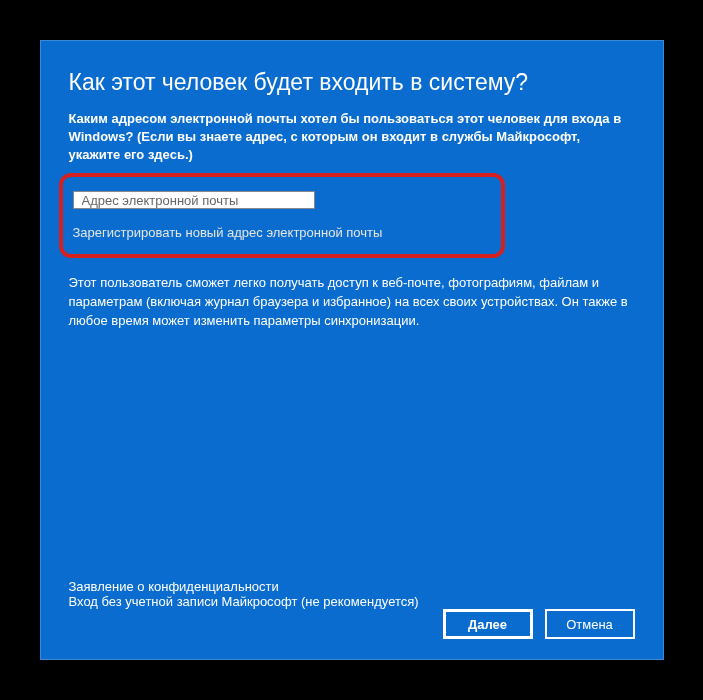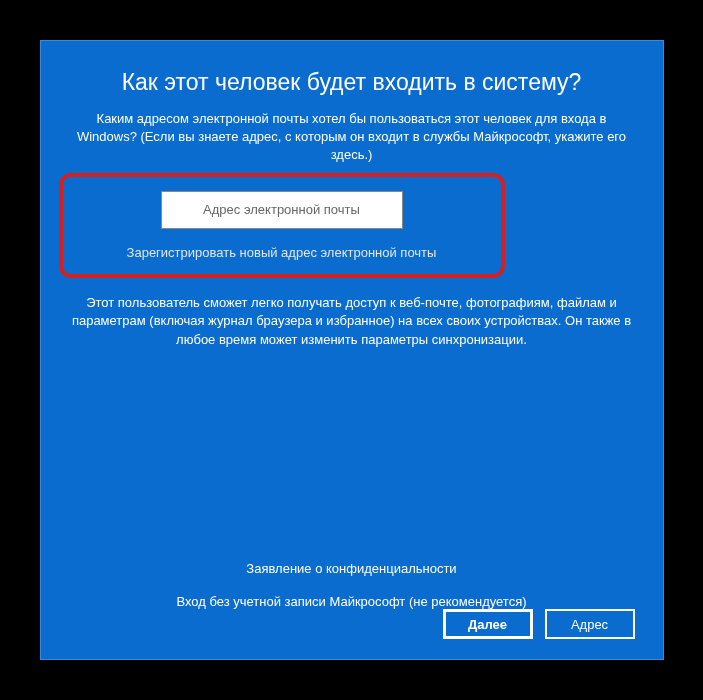--- a/index.html
+++ b/index.html
@@ -1,19 +1,18 @@
 <!DOCTYPE html>
 <html><head>
   <meta charset="utf-8">
   <style>
     * {
       margin: 0;
       padding: 0;
       box-sizing: border-box;
-      text-align: center;
     }
     body {
       width: 703px;
       height: 700px;
       background: #000;
       font-family: 'Segoe UI', Tahoma, sans-serif;
       display: flex;
       align-items: center;
       justify-content: center;
     }
@@ -31,28 +30,29 @@
       color: #fff;
       font-size: 23px;
       font-weight: 300;
       margin-bottom: 14px;
     }
     .description {
       color: #fff;
       font-size: 13px;
       line-height: 1.4;
       margin-bottom: 18px;
+      font-weight: bold;
     }
     .input-row {
       position: relative;
       margin-bottom: 0;
     }
     .email-input {
       width: 242px;
-      height: 38px;
+      height: 18px;
       background: #fff;
       border: 1px solid #888;
       padding: 3px 8px;
       font-size: 13px;
       color: #666;
       font-family: inherit;
     }
     .email-input::placeholder {
       color: #666;
     }
@@ -79,21 +79,20 @@
       line-height: 1.45;
       margin-top: 16px;
     }
     .spacer {
       flex: 1;
     }
     .privacy-link {
       color: #fff;
       font-size: 13px;
       cursor: pointer;
-      margin-bottom: 18px;
       display: block;
     }
     .no-account-link {
       color: #fff;
       font-size: 13px;
       cursor: pointer;
       display: block;
     }
     .button-row {
       display: flex;
@@ -132,15 +131,15 @@
 
   <p class="info-text">Этот пользователь сможет легко получать доступ к веб-почте, фотографиям, файлам и параметрам (включая журнал браузера и избранное) на всех своих устройствах. Он также в любое время может изменить параметры синхронизации.</p>
 
   <div class="spacer"></div>
 
   <a class="privacy-link">Заявление о конфиденциальности</a>
   <a class="no-account-link">Вход без учетной записи Майкрософт (не рекомендуется)</a>
 
   <div class="button-row">
     <button class="btn btn-primary">Далее</button>
-    <button class="btn">Адрес</button>
+    <button class="btn">Отмена</button>
   </div>
 </div>
 
 </body></html>

